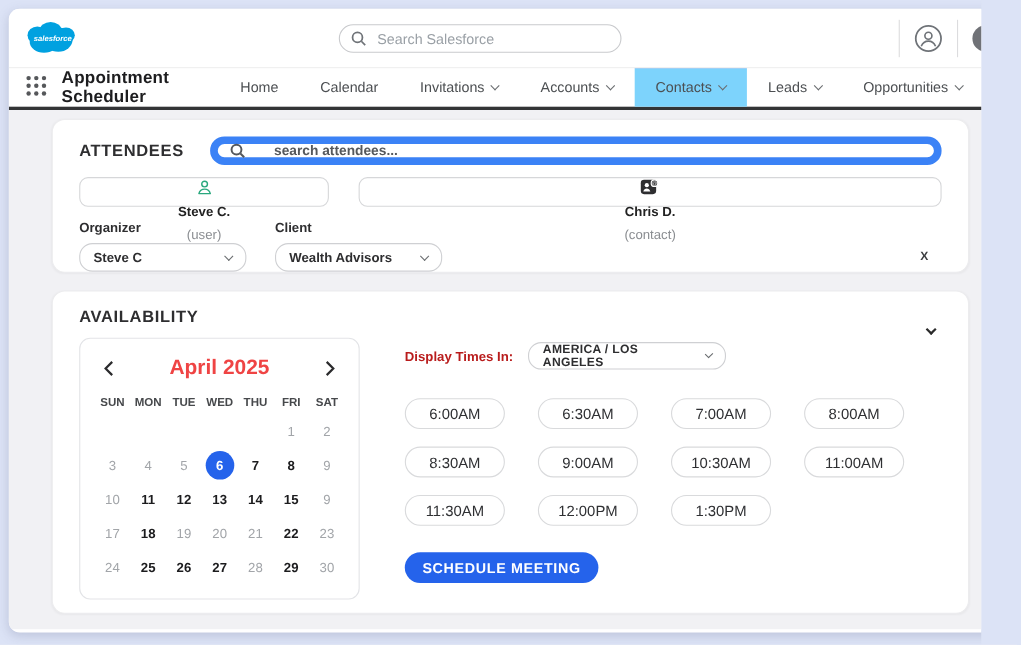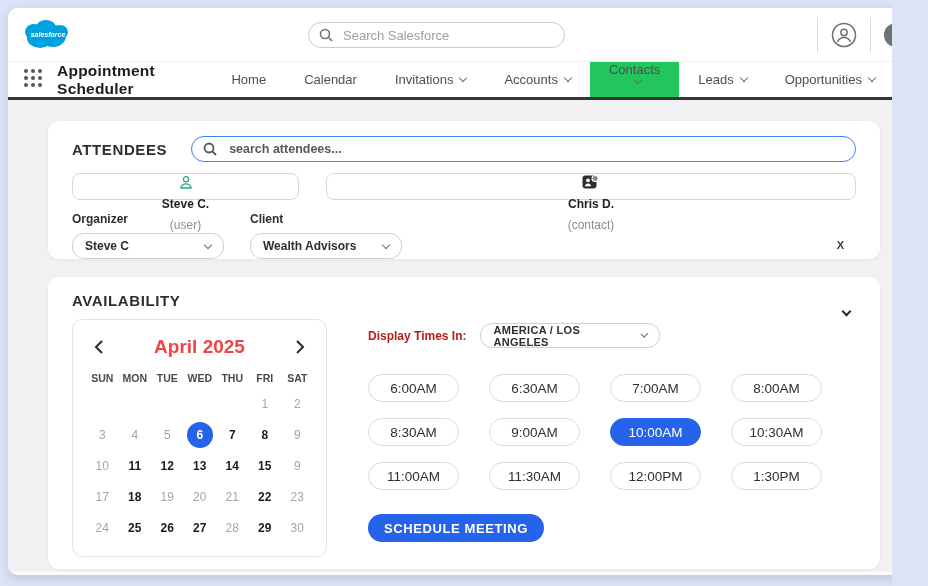--- a/index.html
+++ b/index.html
@@ -26,33 +26,33 @@
 
   
   .navbar{height:38px;display:flex;align-items:stretch;border-bottom:3px solid #333436;background:#fff;}
   .waffle{margin:auto 10px auto 16px;width:22px;height:22px;display:grid;background:none;border:none;
           grid-template-columns:repeat(3,4px);grid-template-rows:repeat(3,4px);gap:3px;cursor:pointer;padding:0;}
   .waffle span{width:4px;height:4px;border-radius:50%;background:#55575a;}
   .app-title{align-self:center;margin-left:4px;font-size:15.5px;font-weight:700;color:#1d1d1f;letter-spacing:.2px;}
   .nav-items{display:flex;margin-left:auto;margin-right:26px;align-items:stretch;}
   .nav-item{display:flex;align-items:center;padding:0 19px;font-size:13px;color:#4c4f52;cursor:pointer;
             border-top:3px solid transparent;margin-top:-3px;white-space:nowrap;}
-  .nav-item.active{background:#22c55e;border-top-color:#2563eb;flex-direction:column;}
+  .nav-item.active{background:#7dd3fc;border-top-color:#2563eb;}
   .chev{width:6px;height:6px;border-right:1.5px solid #6a6d70;border-bottom:1.5px solid #6a6d70;
         display:inline-block;transform:rotate(45deg);margin-left:7px;margin-bottom:3px;}
 
   
-  .content{height:472px;background:#f1f1f4;padding-top:20px;}
+  .content{height:472px;background:#f1f1f4;padding-top:8px;}
   .card{width:834px;margin:0 auto;background:#fff;border-radius:12px;border:1px solid #ececee;
         box-shadow:0 1px 2px rgba(0,0,0,.04);}
   .attendees{height:140px;padding:15px 24px;}
   .att-header{display:flex;align-items:center;gap:24px;}
   .sec-title{margin:0;font-size:15px;font-weight:700;color:#2e2e30;letter-spacing:.6px;}
-  .att-search{flex:1;height:26px;border:1px solid #3b82f6;border-radius:13px;display:flex;
-              align-items:center;padding:0 11px;gap:10px;background:#fff;}
+  .att-search{flex:1;height:26px;border:7px solid #3b82f6;border-radius:13px;display:flex;
+              align-items:center;padding:0 11px;gap:24px;background:#fff;}
   .att-search input{border:none;outline:none;flex:1;font-size:12.5px;background:transparent;color:#333;
                     font-family:"Liberation Sans",sans-serif;font-weight:700;}
   .att-search input::placeholder{color:#55585c;}
   .chips{display:flex;margin-top:11px;gap:27px;}
   .chip{height:27px;border:1px solid #d6d7d9;border-radius:8px;display:flex;align-items:center;
         padding:0 11px;gap:7px;background:#fff;flex-direction:column;}
   .chip.c0{width:227px;}  .chip.c1{flex:1;}
   .chip b{font-size:12px;color:#222;}
   .chip .type{font-size:12px;color:#8a8d91;}
   .chip .x{margin-left:auto;font-size:11px;font-weight:700;color:#3c3e40;cursor:pointer;}
@@ -389,21 +389,20 @@
                 <span class="chev"></span>
               </div>
             </div>
             <div class="slots" id="slots">
                 <button class="slot">6:00AM</button>
                 <button class="slot">6:30AM</button>
                 <button class="slot">7:00AM</button>
                 <button class="slot">8:00AM</button>
                 <button class="slot">8:30AM</button>
                 <button class="slot">9:00AM</button>
-                <button class="slot selected">10:00AM</button>
                 <button class="slot">10:30AM</button>
                 <button class="slot">11:00AM</button>
                 <button class="slot">11:30AM</button>
                 <button class="slot">12:00PM</button>
                 <button class="slot">1:30PM</button>
               </div>
             <button class="schedule">SCHEDULE MEETING</button>
           </div>
         </div>
       </section>

